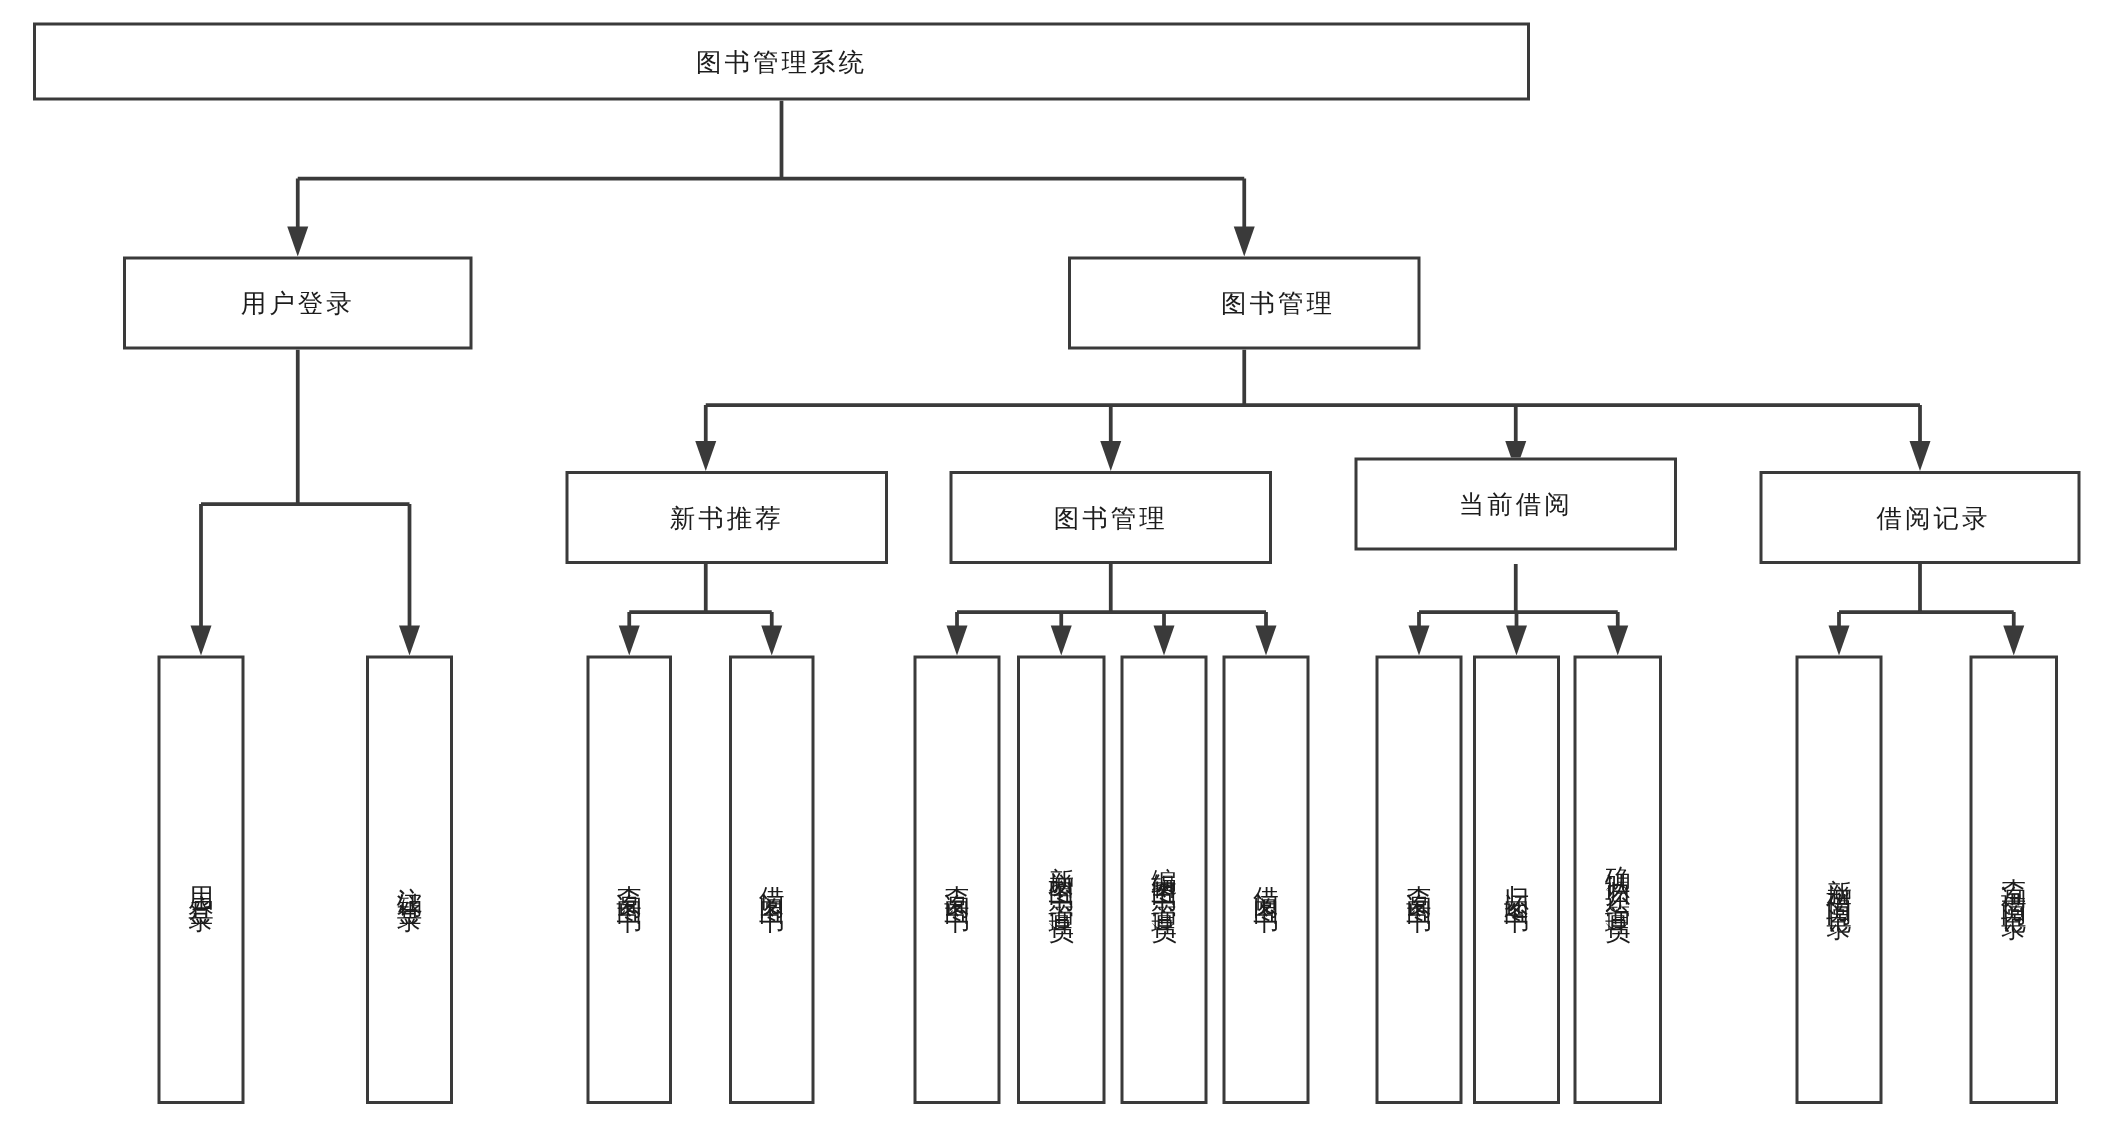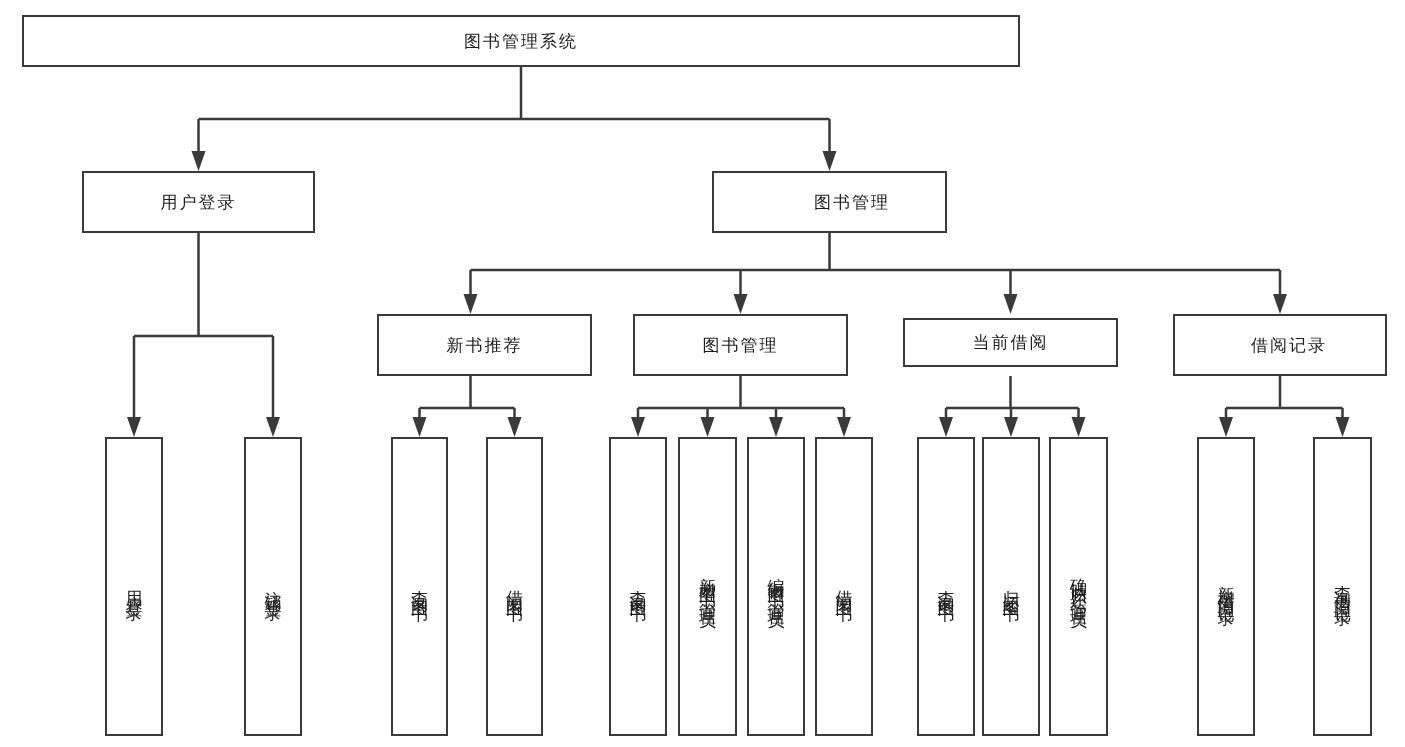--- a/index.html
+++ b/index.html
@@ -112,21 +112,21 @@
   <div class="node" style="left:712px; top:171px; width:235px; height:62px;padding-left:45px;">
     <span>图书管理</span>
   </div>
 
   <div class="node" style="left:377px; top:314px; width:215px; height:62px;">
     <span>新书推荐</span>
   </div>
   <div class="node" style="left:633px; top:314px; width:215px; height:62px;">
     <span>图书管理</span>
   </div>
-  <div class="node" style="left:903px; top:318px; width:215px; height:49px;">
+  <div class="node" style="left:903px; top:305px; width:215px; height:62px;">
     <span>当前借阅</span>
   </div>
   <div class="node" style="left:1173px; top:314px; width:214px; height:62px;padding-left:18px;">
     <span>借阅记录</span>
   </div>
 
   <div class="node leaf" style="left:105px; top:437px; width:58px; height:299px;">
     <span>用户登录</span>
   </div>
   <div class="node leaf" style="left:244px; top:437px; width:58px; height:299px;">

